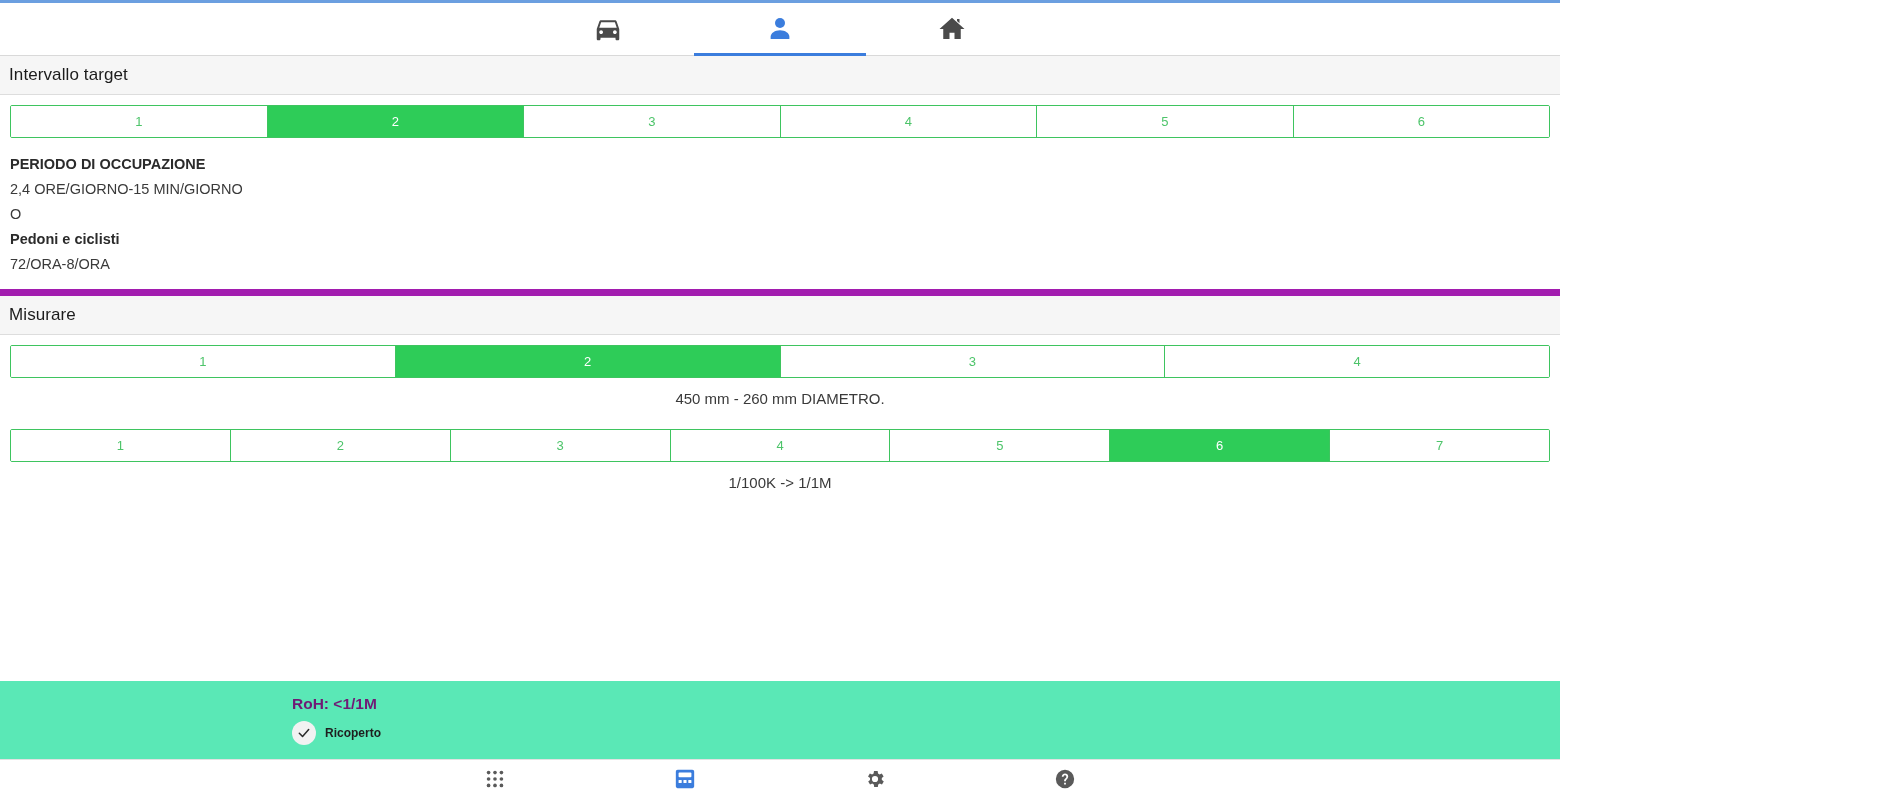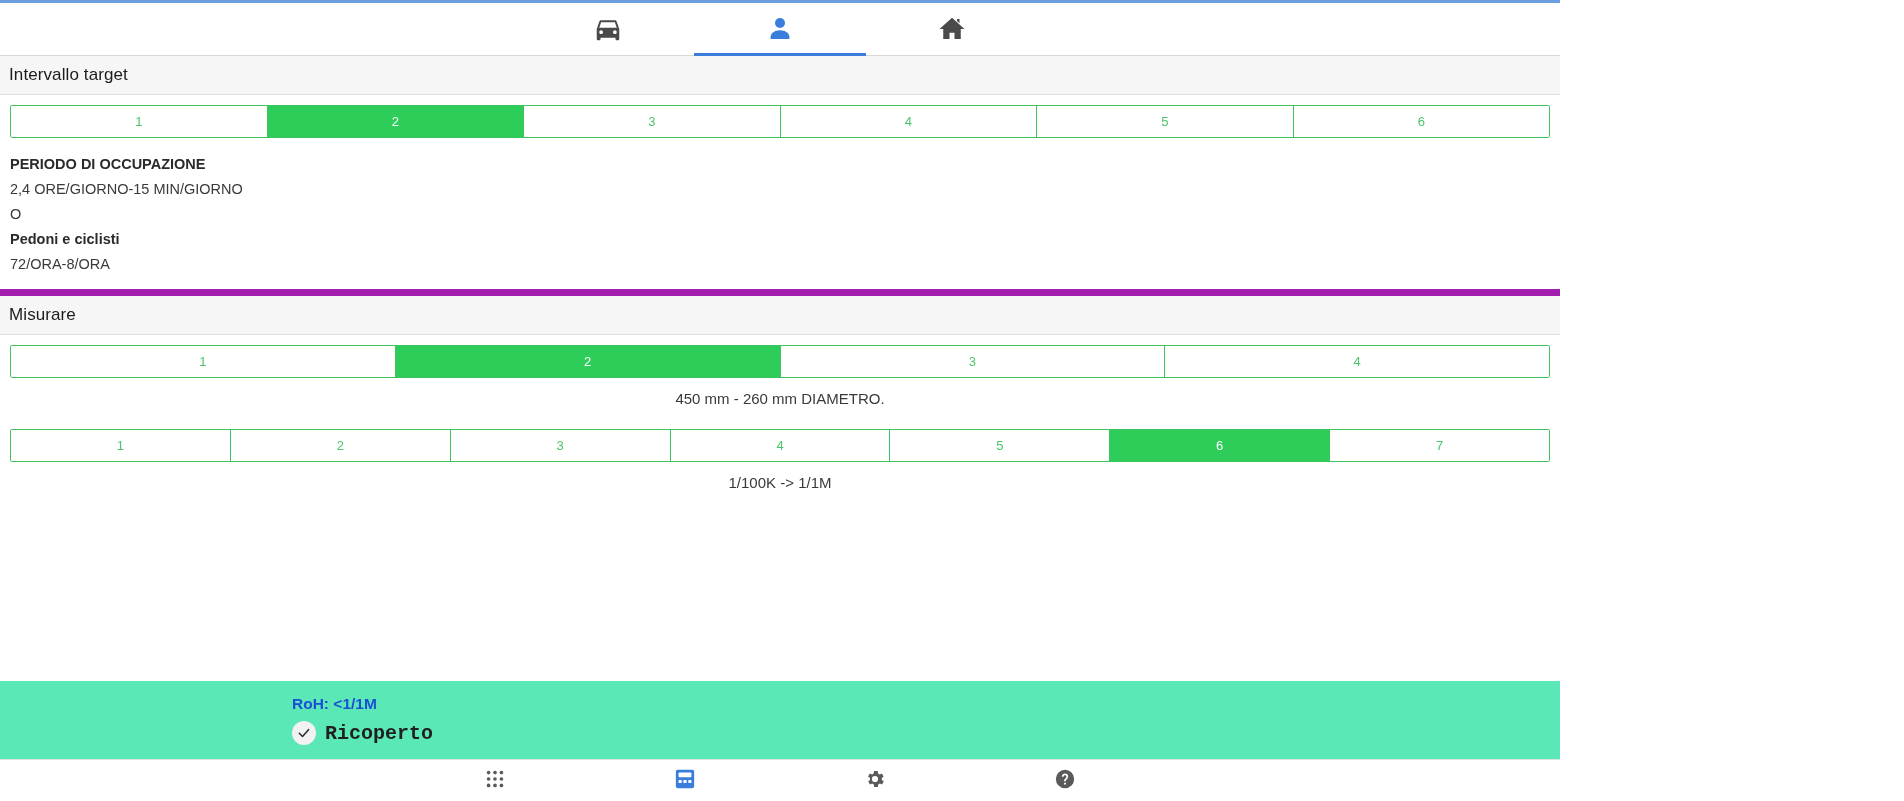--- a/index.html
+++ b/index.html
@@ -126,42 +126,41 @@
   .result-banner {
     flex: 0 0 auto;
     background: #5ae8b6;
     padding: 14px 0 14px 0;
     color: #1d1d1d;
   }
   .result-inner { padding-left: 292px; }
   .roh-line {
     font-size: 15.5px;
     font-weight: bold;
-    color: #1d4ed8;
+    color: #701a75;
     margin-bottom: 8px;
   }
   .cover-line {
     display: flex;
     align-items: center;
     gap: 9px;
   }
   .check-badge {
     width: 24px; height: 24px;
     border-radius: 50%;
     background: #f2f2f2;
     display: flex;
     align-items: center;
     justify-content: center;
     flex: 0 0 auto;
   }
   .cover-label {
-    font-size: 20px;
+    font-size: 12px;
     font-weight: bold;
     color: #1f1f1f;
-    font-family: Liberation Mono, monospace;
   }
 
   
   .bottom-nav {
     flex: 0 0 auto;
     height: 42px;
     background: #ffffff;
     border-top: 1px solid #e2e2e2;
     display: flex;
     align-items: center;

